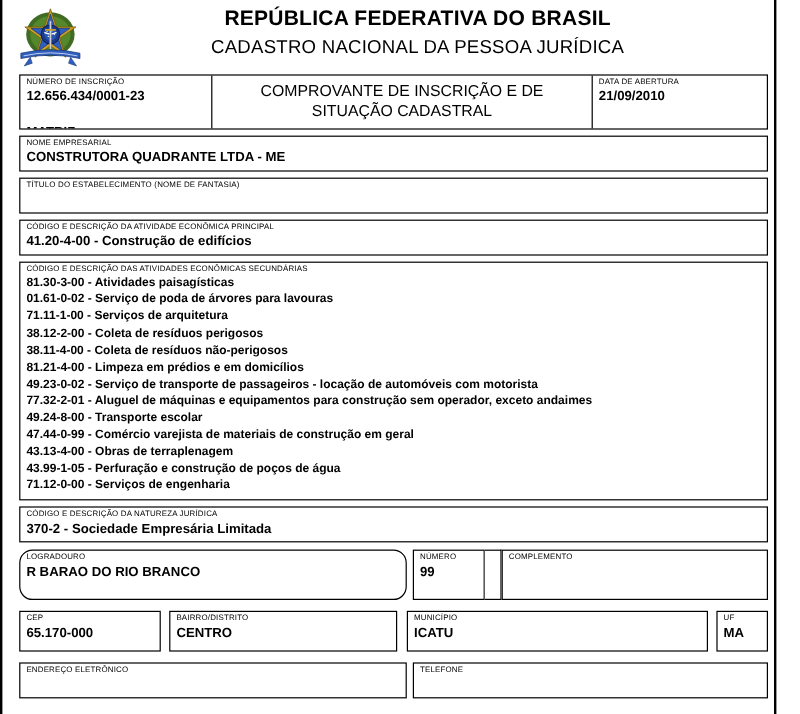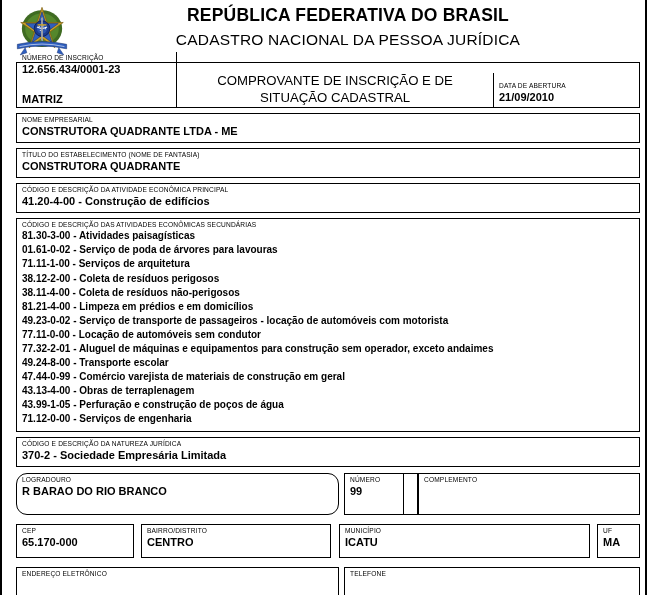--- a/index.html
+++ b/index.html
@@ -111,21 +111,20 @@
     margin-top: 1px;
   }
 
   
   .strip {
     display: flex;
     margin: 0 3px 5px 13px;
     border: 1.6px solid #000;
     box-sizing: border-box;
     height: 46px;
-    align-items: flex-end;
   }
   .strip-cell {
     box-sizing: border-box;
     padding: 2px 5px;
     overflow: hidden;
   }
   .strip-insc {
     width: 160px;
     border-right: 1.6px solid #000;
   }
@@ -264,21 +263,20 @@
 
       <div class="box fullbox b-nome">
         <div class="lbl">NOME EMPRESARIAL</div>
         <div class="val">CONSTRUTORA QUADRANTE LTDA - ME</div>
       </div>
 
       <div style="height:5px"></div>
 
       <div class="box fullbox b-titulo">
         <div class="lbl">TÍTULO DO ESTABELECIMENTO (NOME DE FANTASIA)</div>
-        <div class="val">CONSTRUTORA QUADRANTE</div>
       </div>
 
       <div style="height:5px"></div>
 
       <div class="box fullbox b-princ">
         <div class="lbl">CÓDIGO E DESCRIÇÃO DA ATIVIDADE ECONÔMICA PRINCIPAL</div>
         <div class="val">41.20-4-00 - Construção de edifícios</div>
       </div>
 
       <div style="height:5px"></div>
@@ -286,21 +284,20 @@
       <div class="box fullbox b-sec">
         <div class="lbl">CÓDIGO E DESCRIÇÃO DAS ATIVIDADES ECONÔMICAS SECUNDÁRIAS</div>
         <div id="atividades-list">
             <div class="act-line">81.30-3-00 - Atividades paisagísticas</div>
             <div class="act-line">01.61-0-02 - Serviço de poda de árvores para lavouras</div>
             <div class="act-line">71.11-1-00 - Serviços de arquitetura</div>
             <div class="act-line">38.12-2-00 - Coleta de resíduos perigosos</div>
             <div class="act-line">38.11-4-00 - Coleta de resíduos não-perigosos</div>
             <div class="act-line">81.21-4-00 - Limpeza em prédios e em domicílios</div>
             <div class="act-line">49.23-0-02 - Serviço de transporte de passageiros - locação de automóveis com motorista</div>
-            <div class="act-line">77.11-0-00 - Locação de automóveis sem condutor</div>
             <div class="act-line">77.32-2-01 - Aluguel de máquinas e equipamentos para construção sem operador, exceto andaimes</div>
             <div class="act-line">49.24-8-00 - Transporte escolar</div>
             <div class="act-line">47.44-0-99 - Comércio varejista de materiais de construção em geral</div>
             <div class="act-line">43.13-4-00 - Obras de terraplenagem</div>
             <div class="act-line">43.99-1-05 - Perfuração e construção de poços de água</div>
             <div class="act-line">71.12-0-00 - Serviços de engenharia</div>
           </div>
       </div>
 
       <div style="height:5px"></div>

